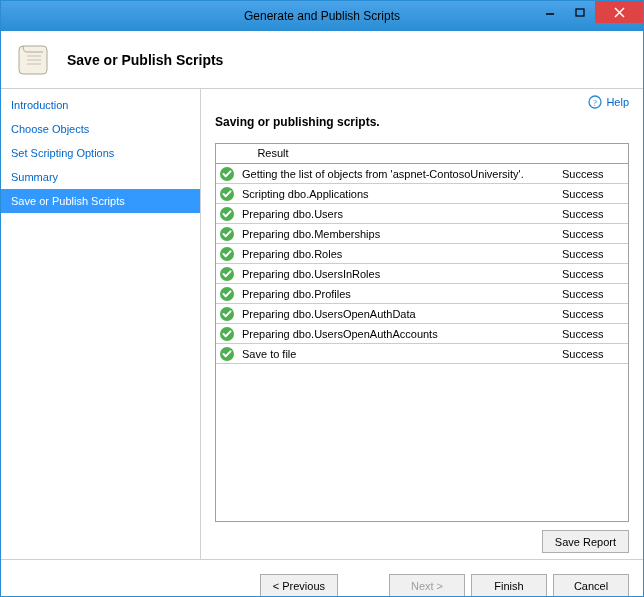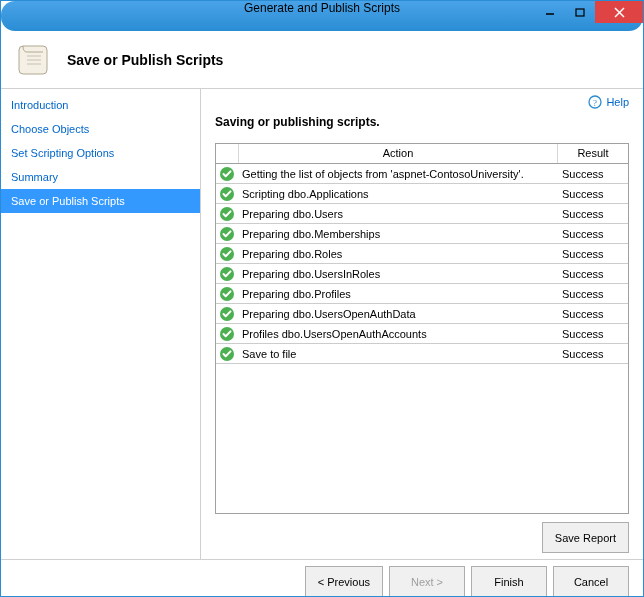--- a/index.html
+++ b/index.html
@@ -1,17 +1,17 @@
 <!DOCTYPE html>
 <html><head>
 <meta charset="utf-8">
 <style>
 * { box-sizing: border-box; margin: 0; padding: 0; }
 body { font-family: "Segoe UI", Tahoma, sans-serif; font-size: 11px; background: #fff; width: 644px; height: 597px; overflow: hidden; border: 1px solid #2a8dd4; }
-.titlebar { height: 30px; background: linear-gradient(#4aa3e8, #2a8dd4); display: flex; align-items: flex-start; position: relative; border-radius: 14px; }
+.titlebar { height: 30px; background: linear-gradient(#4aa3e8, #2a8dd4); display: flex; align-items: center; position: relative; }
 .titlebar .title { flex: 1; text-align: center; color: #000; font-size: 12px; }
 .win-controls { display: flex; position: absolute; right: 0; top: 0; height: 22px; }
 .win-btn { width: 30px; height: 22px; display: flex; align-items: center; justify-content: center; cursor: pointer; }
 .win-btn.min { background: transparent; }
 .win-btn.max { background: transparent; }
 .win-btn.close { background: #e04343; color: #fff; width: 48px; }
 .win-btn svg { display: block; }
 .header-area { height: 58px; background: #fff; display: flex; align-items: center; padding: 0 16px; border-bottom: 1px solid #d0d0d0; }
 .header-icon { width: 36px; height: 36px; margin-right: 14px; }
 .header-title { font-size: 14px; font-weight: bold; color: #000; }
@@ -29,22 +29,22 @@
 .th-icon { width: 22px; }
 .th-action { flex: 1; border-right: 1px solid #d8d8d8; border-left: 1px solid #d8d8d8; }
 .th-result { width: 70px; }
 .tbody { flex: 1; overflow: auto; }
 .trow { display: flex; height: 20px; border-bottom: 1px solid #ccc; align-items: center; }
 .td-icon { width: 22px; display: flex; align-items: center; justify-content: center; }
 .td-action { flex: 1; padding: 0 4px; font-size: 11px; white-space: nowrap; overflow: hidden; text-overflow: ellipsis; }
 .td-result { width: 70px; padding: 0 4px; font-size: 11px; }
 .success-icon svg { display: block; }
 .report-row { display: flex; justify-content: flex-end; padding-top: 8px; }
-.btn { height: 31px; min-width: 76px; padding: 0 12px; background: #f0f0f0; border: 1px solid #adadad; font-size: 11px; cursor: pointer; font-family: inherit; }
-.btn.disabled { color: #a0a0a0; cursor: default; }
+.btn { height: 23px; min-width: 76px; padding: 0 12px; background: #f0f0f0; border: 1px solid #adadad; font-size: 11px; cursor: pointer; font-family: inherit; }
+.btn.disabled { color: #a0a0a0; cursor: default; margin-left: 45px; }
 .footer { height: 38px; border-top: 1px solid #d0d0d0; display: flex; align-items: flex-end; justify-content: flex-end; padding: 0 14px; gap: 6px; }
 </style>
 </head>
 <body>
 
 <div class="titlebar">
   <div class="title">Generate and Publish Scripts</div>
   <div class="win-controls">
     <div class="win-btn min">
       <svg width="10" height="10">
@@ -93,21 +93,20 @@
             <circle cx="7" cy="7" r="6" fill="#fff" stroke="#2a8dd4" stroke-width="1.3"></circle>
             <text x="7" y="10.5" text-anchor="middle" font-size="9" fill="#2a8dd4" font-family="Segoe UI">?</text>
           </svg>
       </span>
       <span>Help</span>
     </div>
     <div class="status-text">Saving or publishing scripts.</div>
     <div class="table-wrap">
       <div class="thead">
         <div class="th th-icon"></div>
-        <div class="th th-action">Action</div>
         <div class="th th-result">Result</div>
       </div>
       <div class="tbody" id="tbody">
           <div class="trow">
             <div class="td-icon success-icon">
               <svg width="16" height="16">
                 <circle cx="8" cy="8" r="7" fill="#4caf50"></circle>
                 <path d="M4.5 8 l2.2 2.2 l4.8 -4.8" fill="none" stroke="#fff" stroke-width="2" stroke-linecap="round" stroke-linejoin="round"></path>
               </svg>
             </div>
@@ -184,21 +183,21 @@
             <div class="td-action">Preparing dbo.UsersOpenAuthData</div>
             <div class="td-result">Success</div>
           </div>
           <div class="trow">
             <div class="td-icon success-icon">
               <svg width="16" height="16">
                 <circle cx="8" cy="8" r="7" fill="#4caf50"></circle>
                 <path d="M4.5 8 l2.2 2.2 l4.8 -4.8" fill="none" stroke="#fff" stroke-width="2" stroke-linecap="round" stroke-linejoin="round"></path>
               </svg>
             </div>
-            <div class="td-action">Profiles dbo.UsersOpenAuthAccounts</div>
+            <div class="td-action">Preparing dbo.UsersOpenAuthAccounts</div>
             <div class="td-result">Success</div>
           </div>
           <div class="trow">
             <div class="td-icon success-icon">
               <svg width="16" height="16">
                 <circle cx="8" cy="8" r="7" fill="#4caf50"></circle>
                 <path d="M4.5 8 l2.2 2.2 l4.8 -4.8" fill="none" stroke="#fff" stroke-width="2" stroke-linecap="round" stroke-linejoin="round"></path>
               </svg>
             </div>
             <div class="td-action">Save to file</div>

